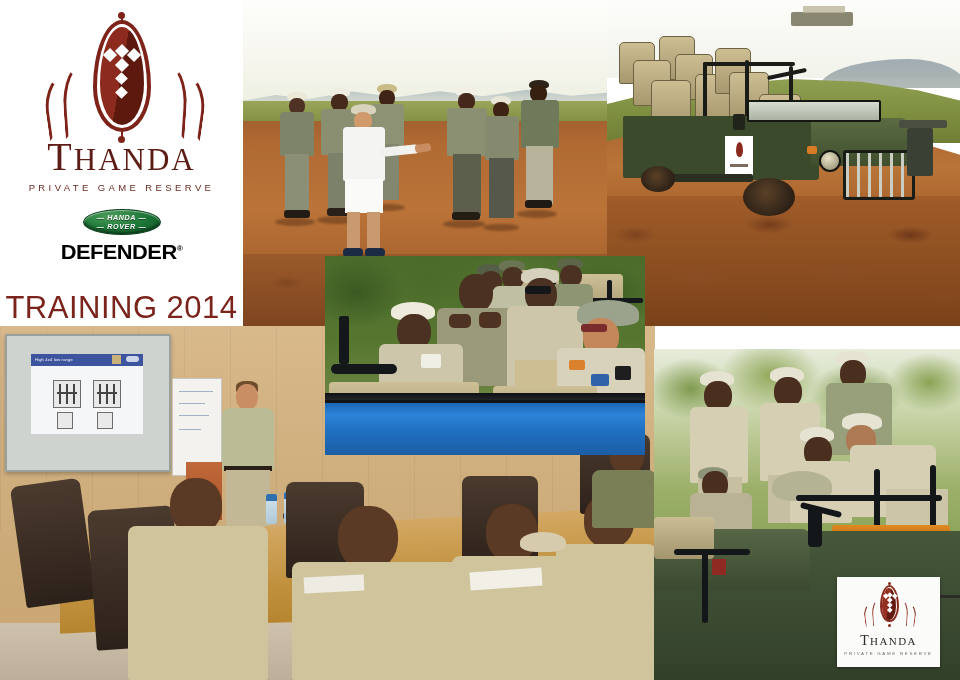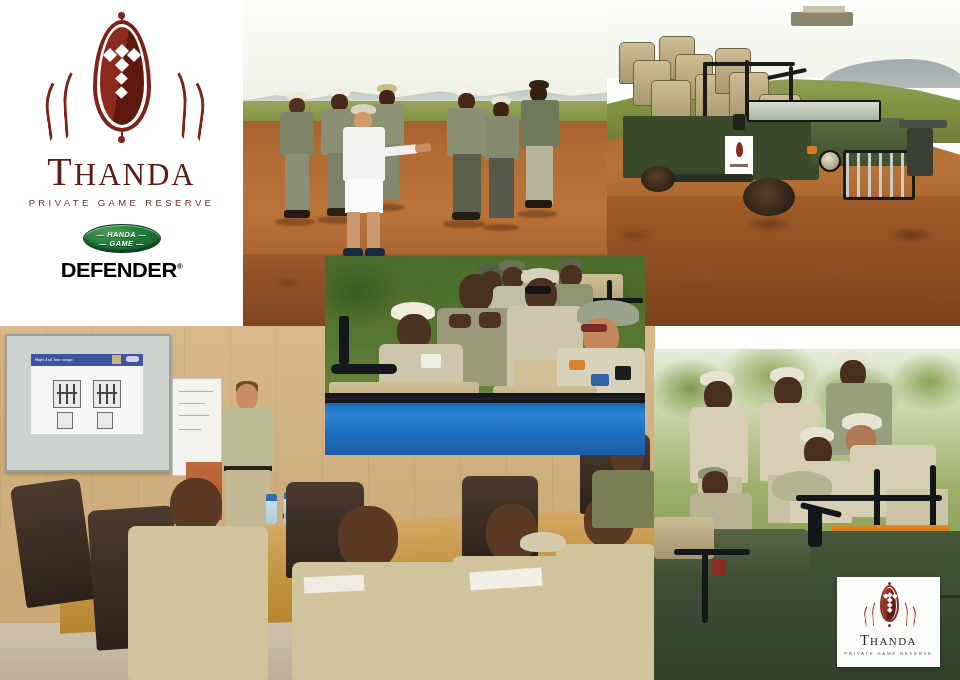--- a/index.html
+++ b/index.html
@@ -630,20 +630,21 @@
       <div class="stem-line bot"></div>
       <div class="stem-dot bot"></div>
     </div>
 
     <div id="brand-name"><span class="cap">T</span><span class="sm">HANDA</span></div>
 
     <div id="brand-sub">PRIVATE GAME RESERVE</div>
 
     <div id="lr-badge">
       <div class="lr-line"><span class="dash">—</span> <span>HANDA</span> <span class="dash">—</span></div>
-      <div class="lr-line"><span class="dash">—</span> <span>GAME</span> <span class="dash">—</span></div>
+      <div class="lr-line"><span class="dash">—</span> <span>ROVER</span> <span class="dash">—</span></div>
     </div>
 
     <div id="defender"><span>DEFENDER</span><span class="tm">®</span></div>
 
+    <div id="training-title">TRAINING 2014</div>
   </div>
 
 </div>
 
 </body></html>

